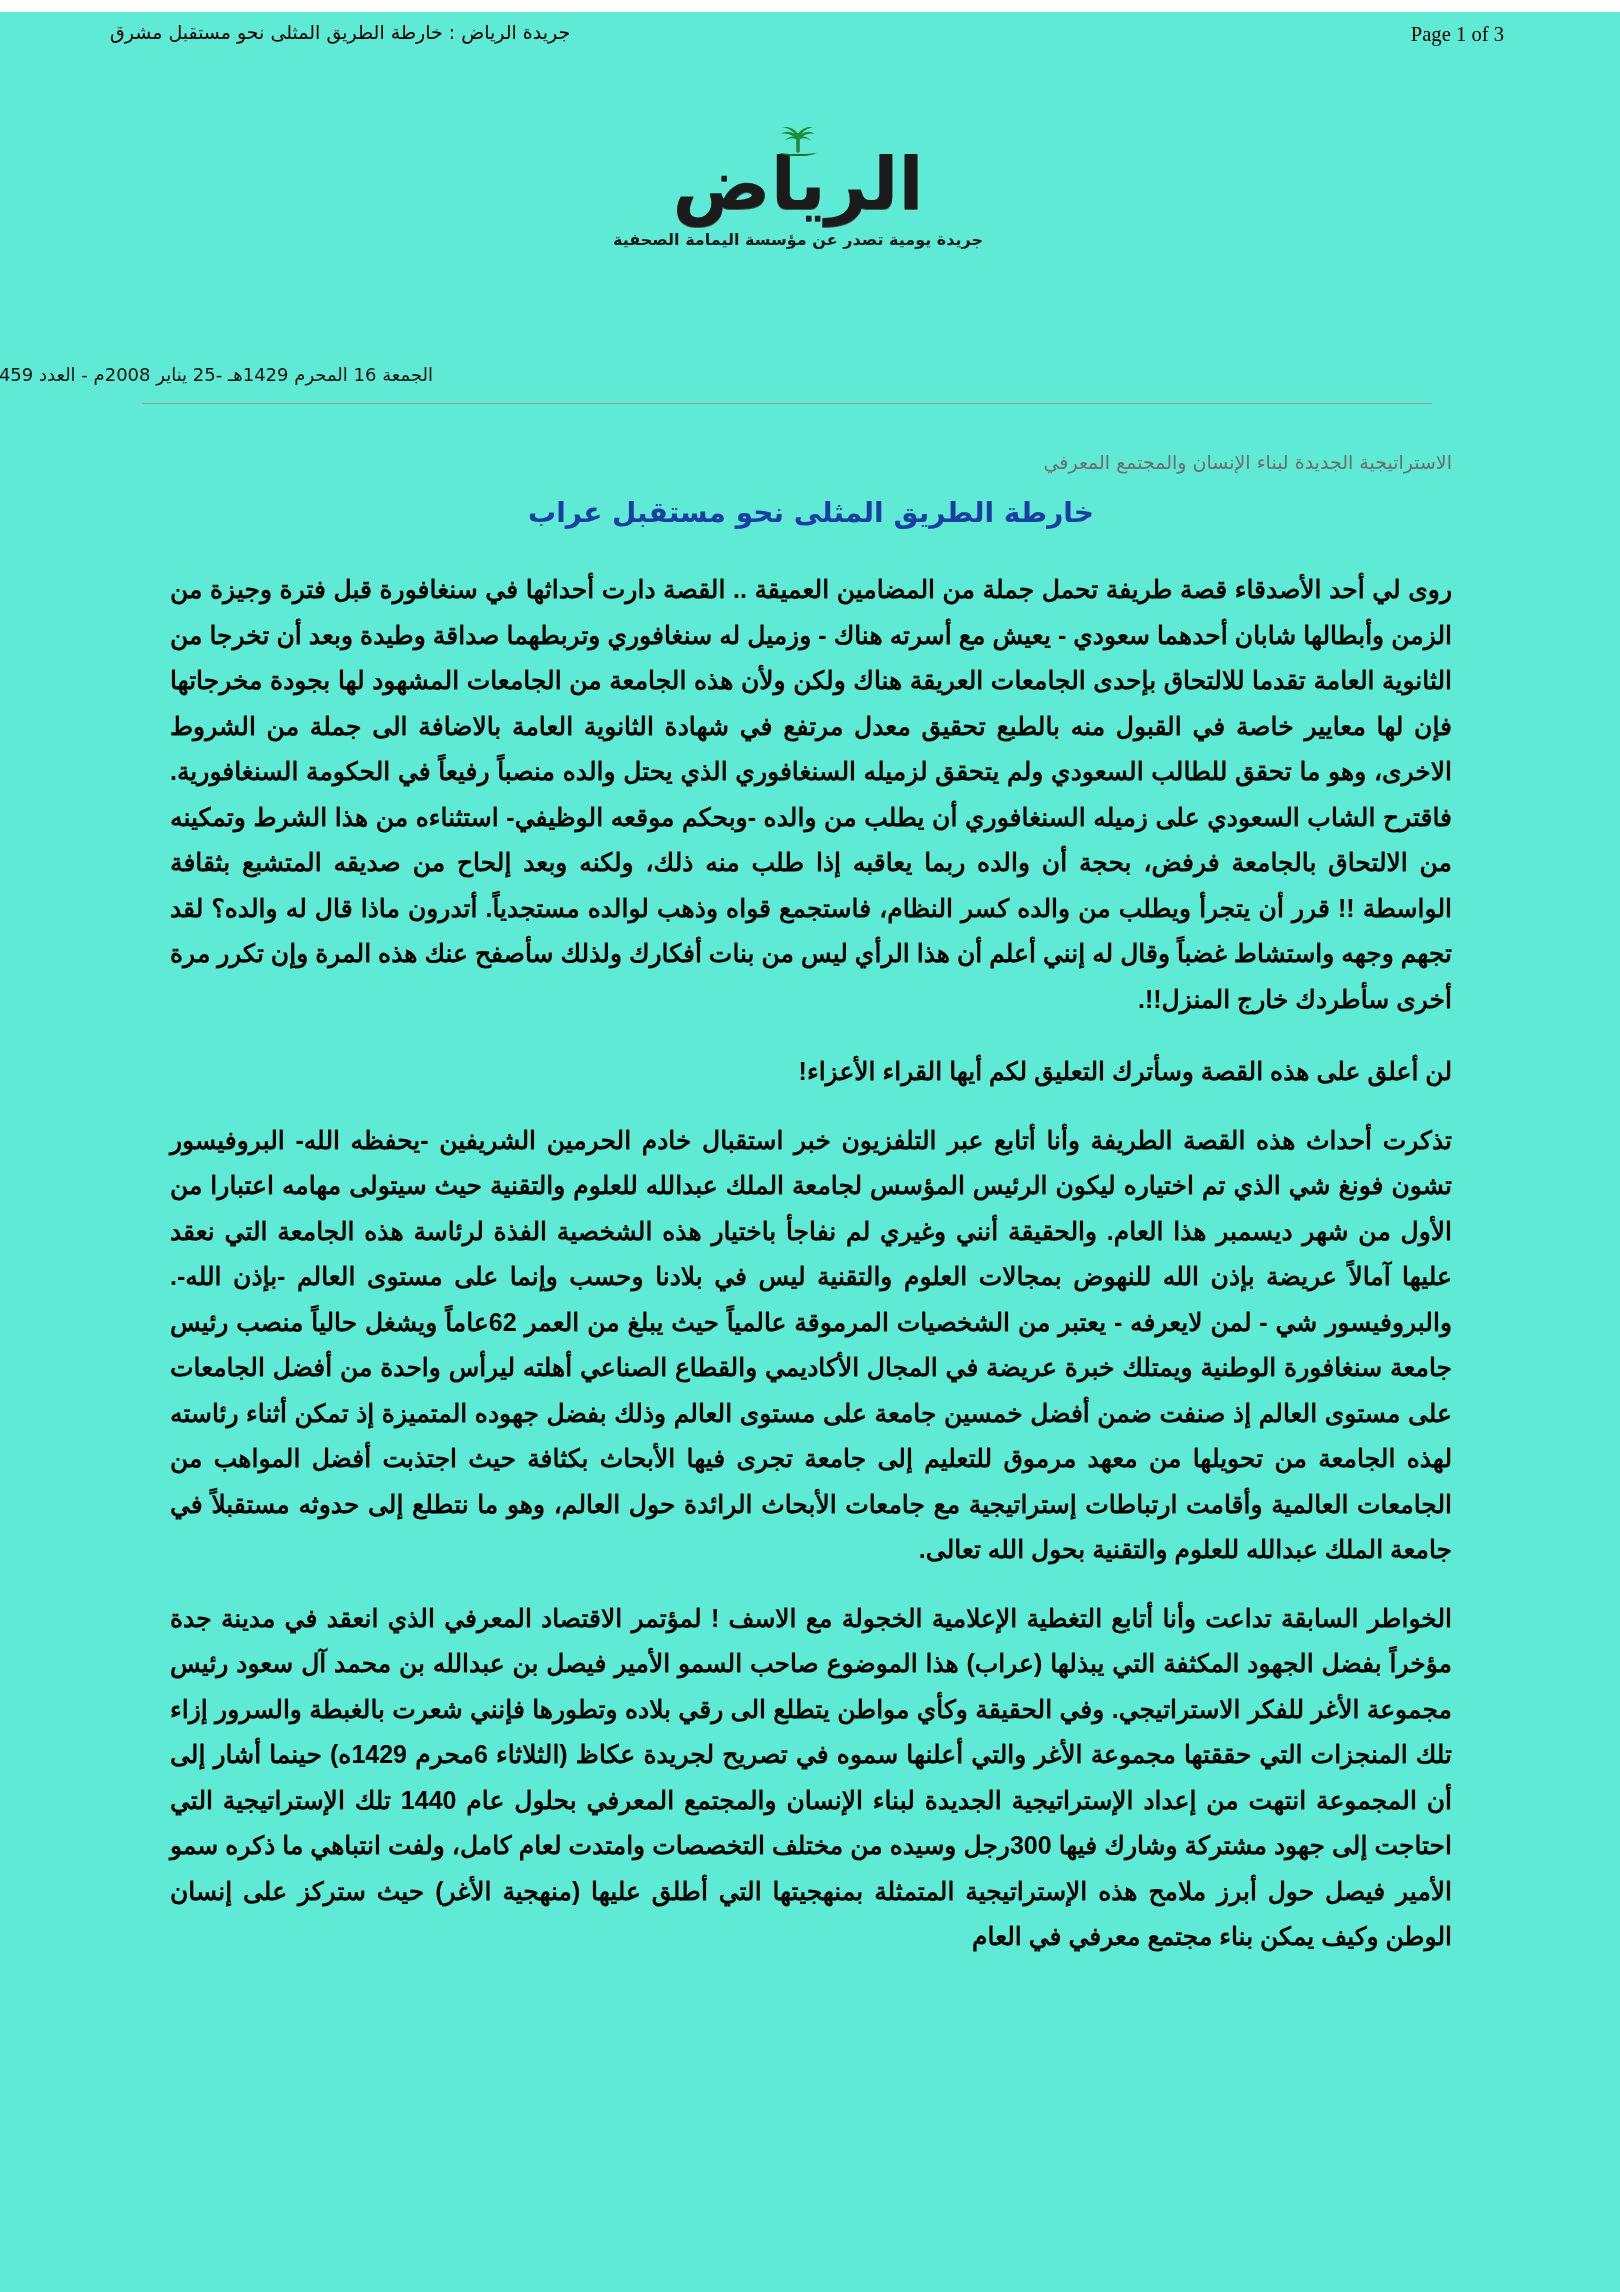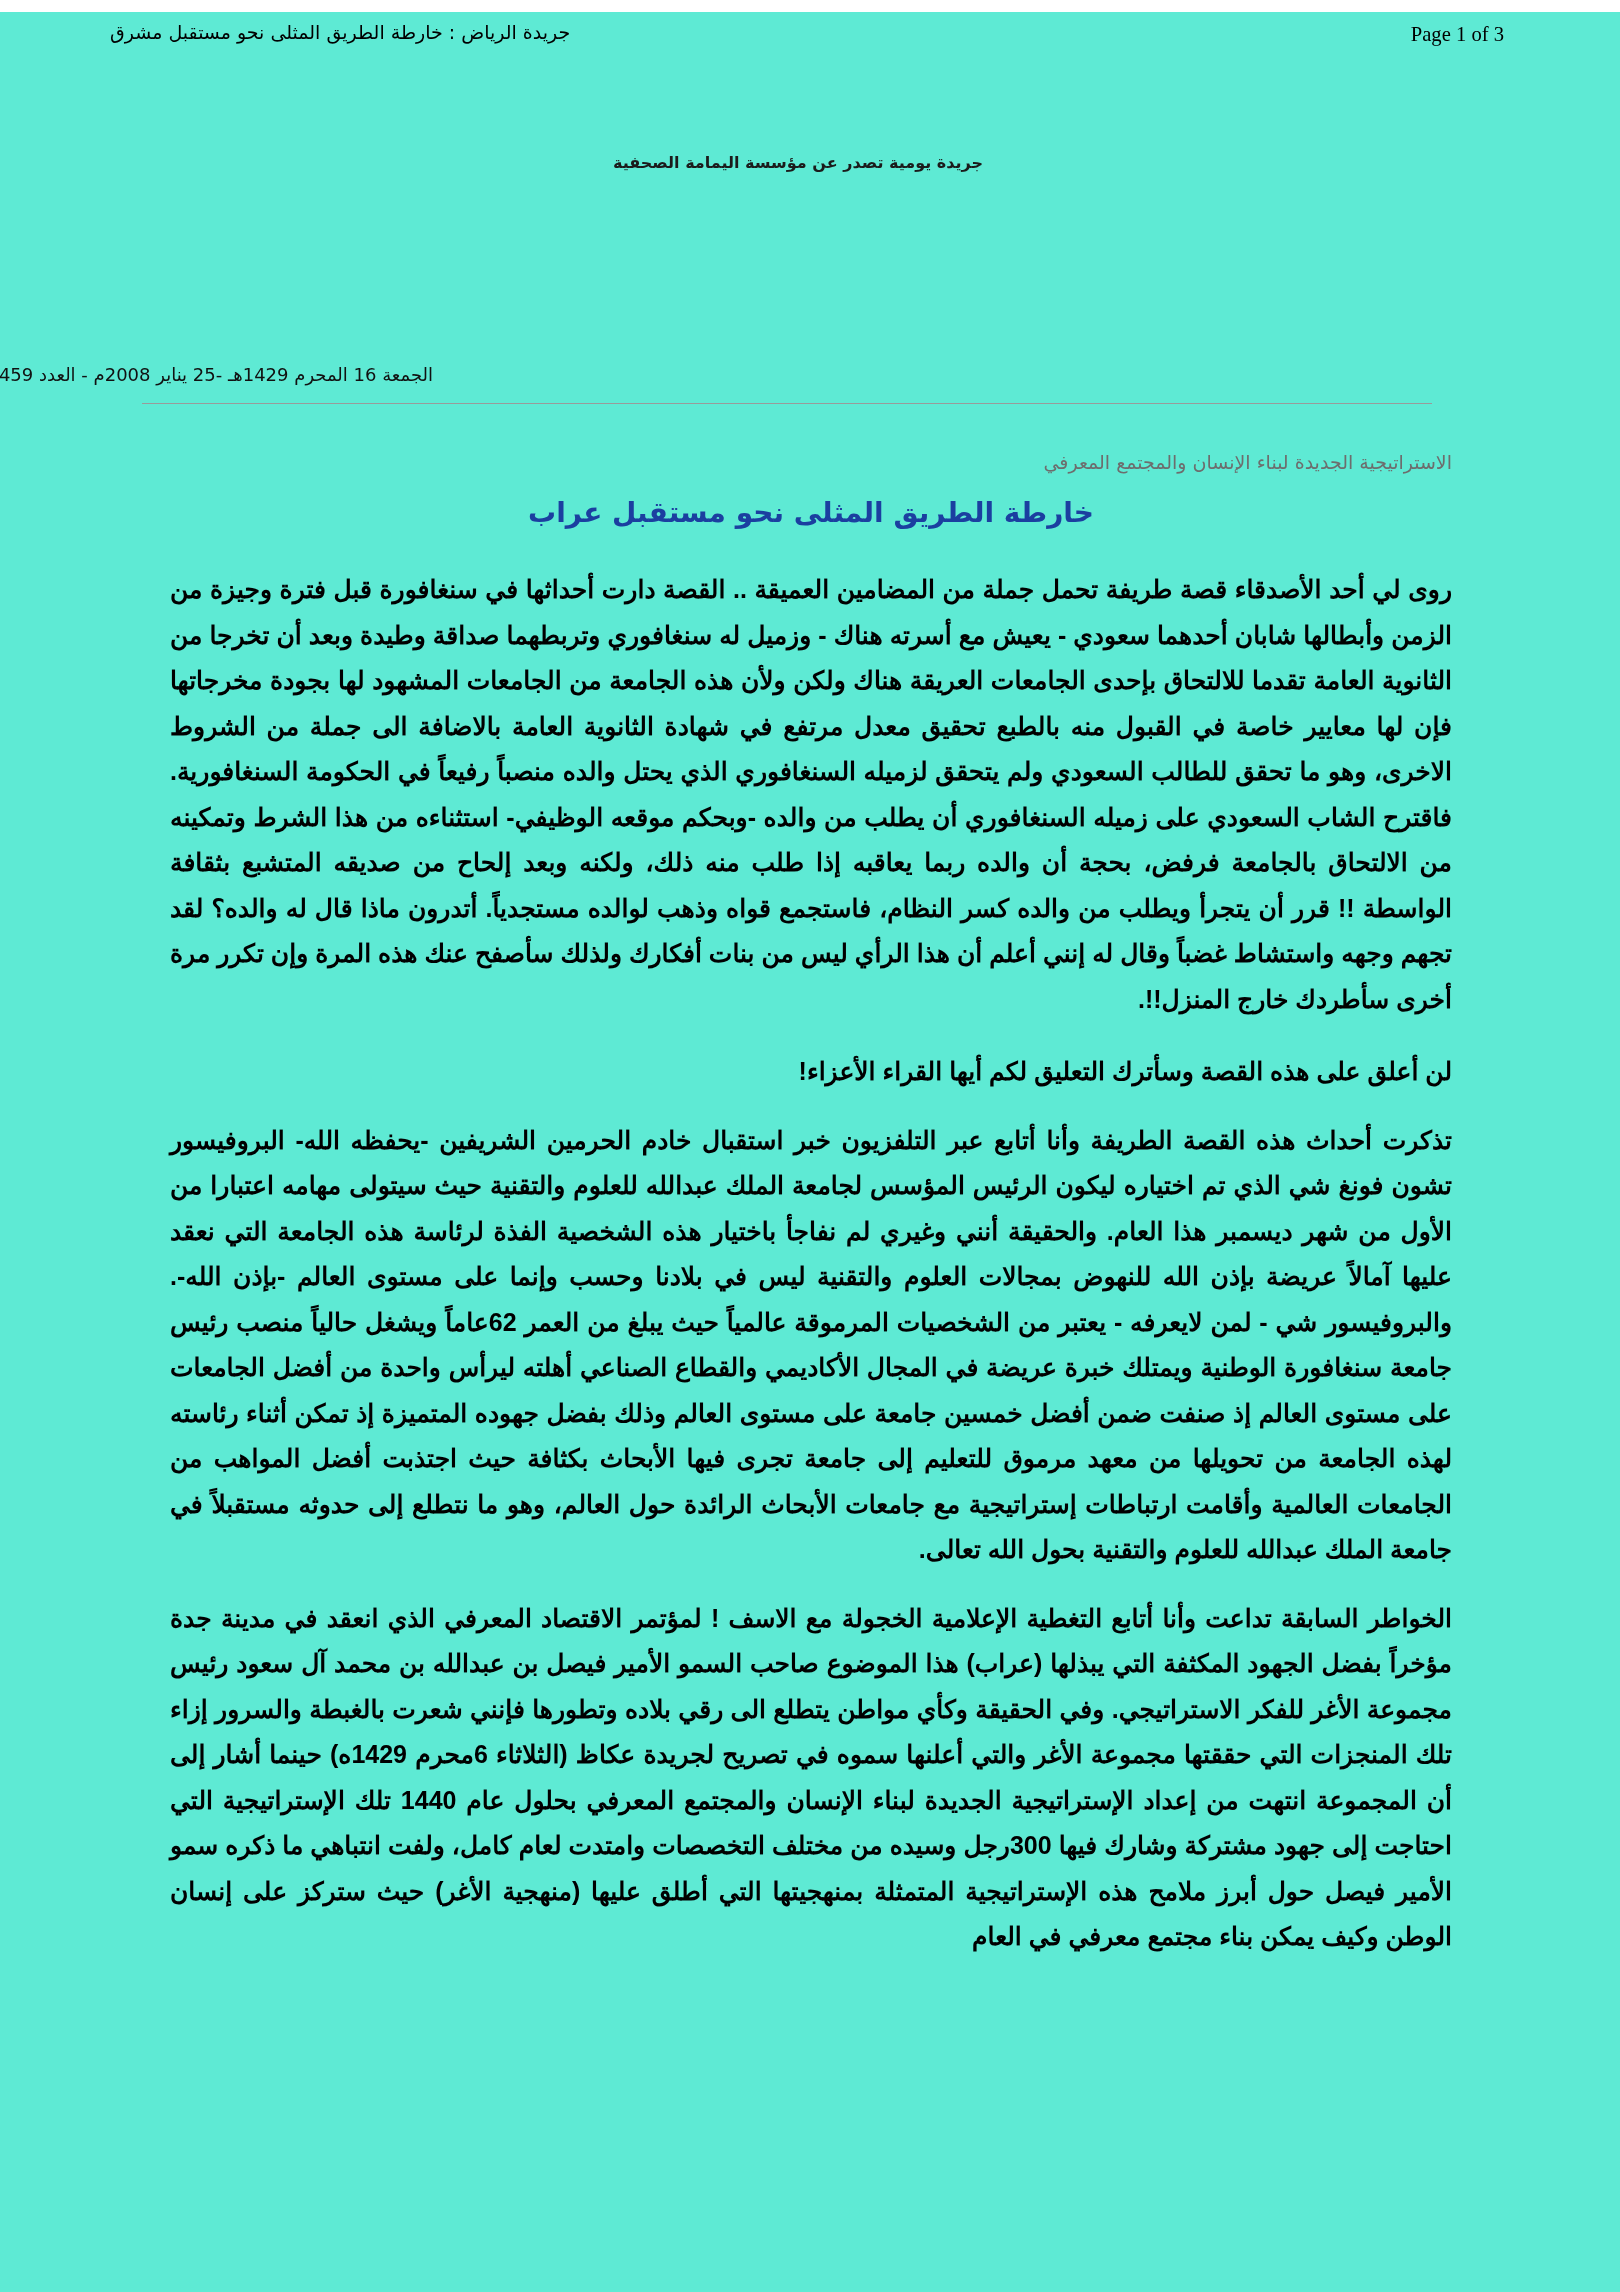--- a/index.html
+++ b/index.html
@@ -171,20 +171,35 @@
 <body>
 
 <div class="page">
 
   <div class="print-header">
     <div class="hdr-left">جريدة الرياض : خارطة الطريق المثلى نحو مستقبل مشرق</div>
     <div class="hdr-right">Page 1 of 3</div>
   </div>
 
   <div class="masthead">
+    <div class="logo-wrap">
+      <div class="logo-palm">
+        <svg viewBox="0 0 58 40" width="52" height="36" aria-hidden="true">
+          <g fill="#1f8a3b">
+            <path d="M29 12c-5-7-12-9-18-7 6 0 11 3 14 7-5-3-11-3-15 0 5-1 10 0 14 3-4 0-8 2-10 5 4-3 9-4 13-2z"></path>
+            <path d="M29 12c5-7 12-9 18-7-6 0-11 3-14 7 5-3 11-3 15 0-5-1-10 0-14 3 4 0 8 2 10 5-4-3-9-4-13-2z"></path>
+            <rect x="27" y="11" width="4" height="22" rx="1.5"></rect>
+          </g>
+          <g fill="#15702f">
+            <path d="M8 33c7 5 35 5 42 0-7 2-35 2-42 0z"></path>
+          </g>
+        </svg>
+      </div>
+      <div class="logo-word">الرياض</div>
+    </div>
     <div class="logo-sub">جريدة يومية تصدر عن مؤسسة اليمامة الصحفية</div>
   </div>
 
   <div class="issue-line">الجمعة 16 المحرم 1429هـ -25 يناير 2008م - العدد 14459</div>
   <div class="rule"></div>
 
   <div class="article">
     <div class="kicker">الاستراتيجية الجديدة لبناء الإنسان والمجتمع المعرفي</div>
     <div class="headline">خارطة الطريق المثلى نحو مستقبل عراب</div>
 

